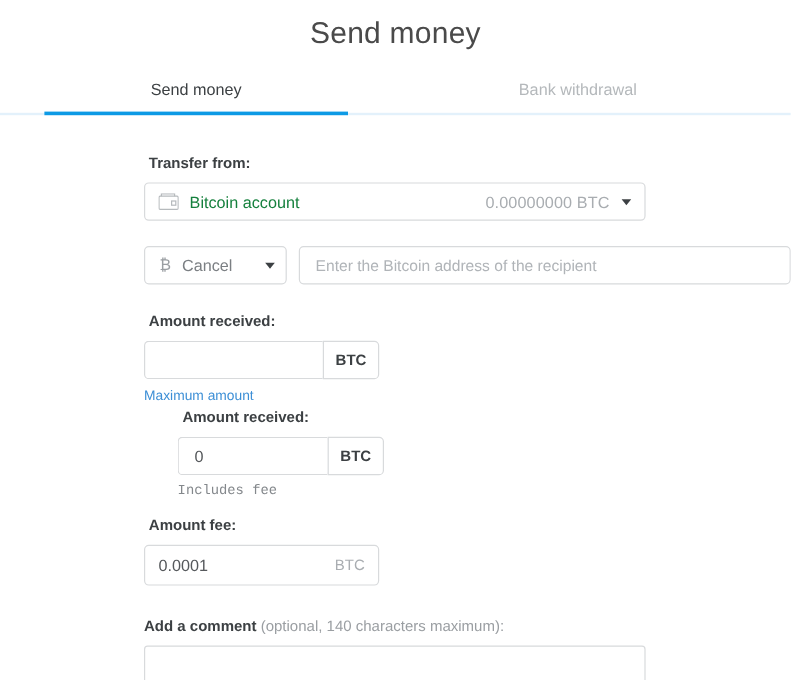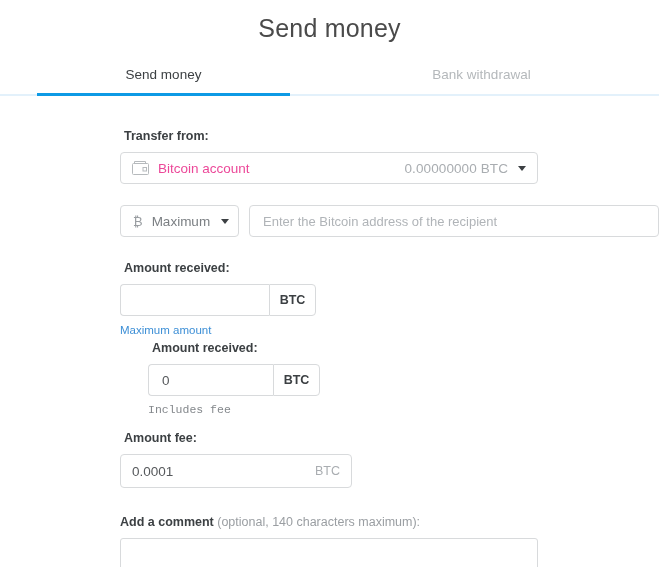--- a/index.html
+++ b/index.html
@@ -93,21 +93,21 @@
   }
 
   
   .transfer-select {
     width: 418px;
     margin-top: 8px;
     padding: 0 11px 0 11px;
     cursor: pointer;
   }
   .wallet-icon { flex: 0 0 auto; margin-right: 9px; display: block; }
-  .transfer-name { color: #ec4899; }
+  .transfer-name { color: #15803d; }
   .transfer-balance {
     margin-left: auto;
     color: #a9adb1;
     letter-spacing: .1px;
   }
   .caret {
     margin-left: 10px;
     width: 0; height: 0;
     border-left: 4.5px solid transparent;
     border-right: 4.5px solid transparent;
@@ -170,21 +170,21 @@
   .hint {
     font-size: 11.5px;
     margin-top: 7px;
     line-height: 14px;
   }
   .hint-link { color: #3d8fd6; cursor: pointer; }
   .hint-muted { color: #84888c; font-family: Liberation Mono, monospace; }
 
   
   .miner-field {
-    width: 232px;
+    width: 196px;
     margin-top: 8px;
     padding: 16px 11px;
   }
   .miner-value { color: #56595c; }
   .miner-unit { margin-left: auto; color: #a9adb1; font-size: 12.5px; }
 
   
   .comment-label { font-size: 12.5px; line-height: 15px; }
   .comment-label b { font-weight: bold; color: #3c4043; }
   .comment-label span.note { font-weight: normal; color: #9a9ea2; }
@@ -264,21 +264,21 @@
       <span class="transfer-name">Bitcoin account</span>
       <span class="transfer-balance">0.00000000 BTC</span>
       <span class="caret"></span>
     </div>
   </div>
 
   <div class="row-recipient">
     <div class="recipient-row">
       <div class="input-box currency-select">
         <span class="btc-glyph">₿</span>
-        <span class="currency-name">Maximum</span>
+        <span class="currency-name">Cancel</span>
         <span class="caret"></span>
       </div>
       <div class="input-box address-input">
         <input type="text" placeholder="Enter the Bitcoin address of the recipient" value="" style="">
       </div>
     </div>
   </div>
 
   <div class="row-amounts amounts">
     <div class="amount-col-left">

